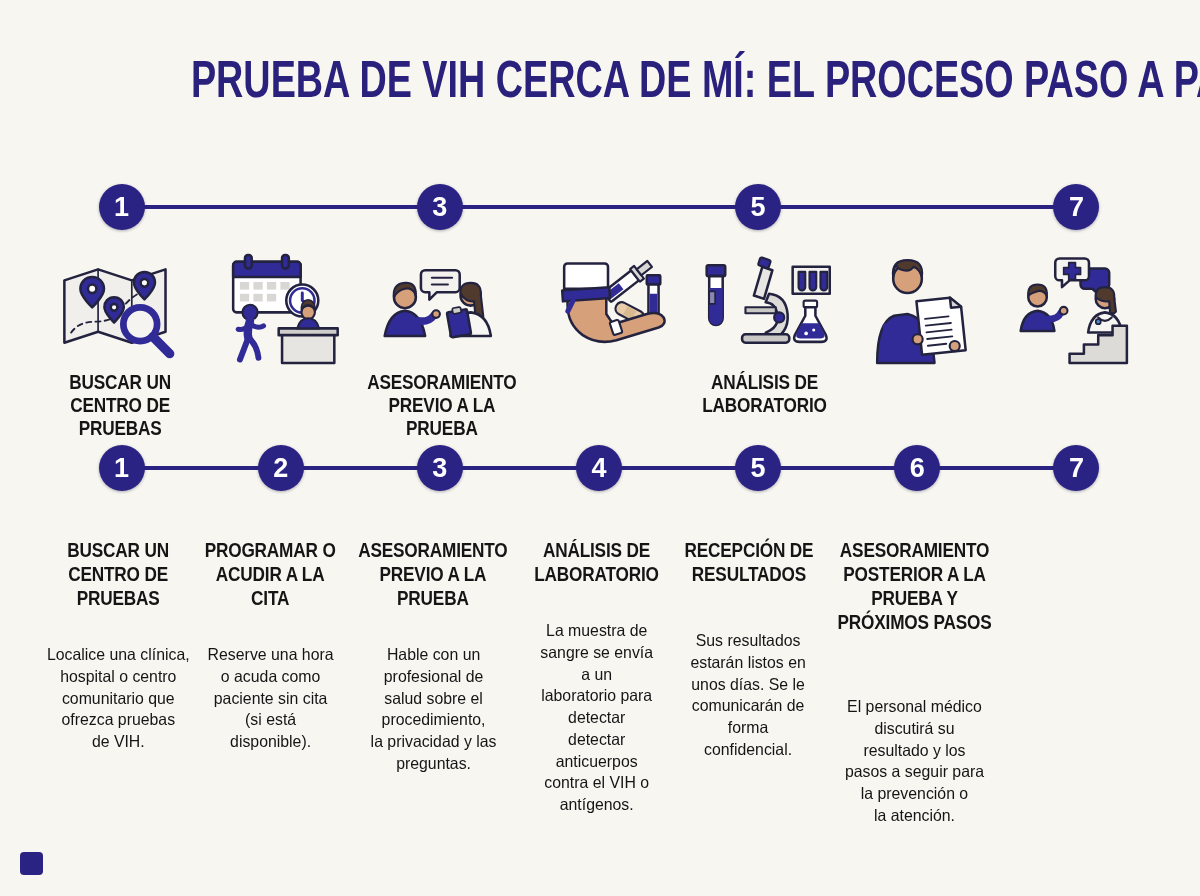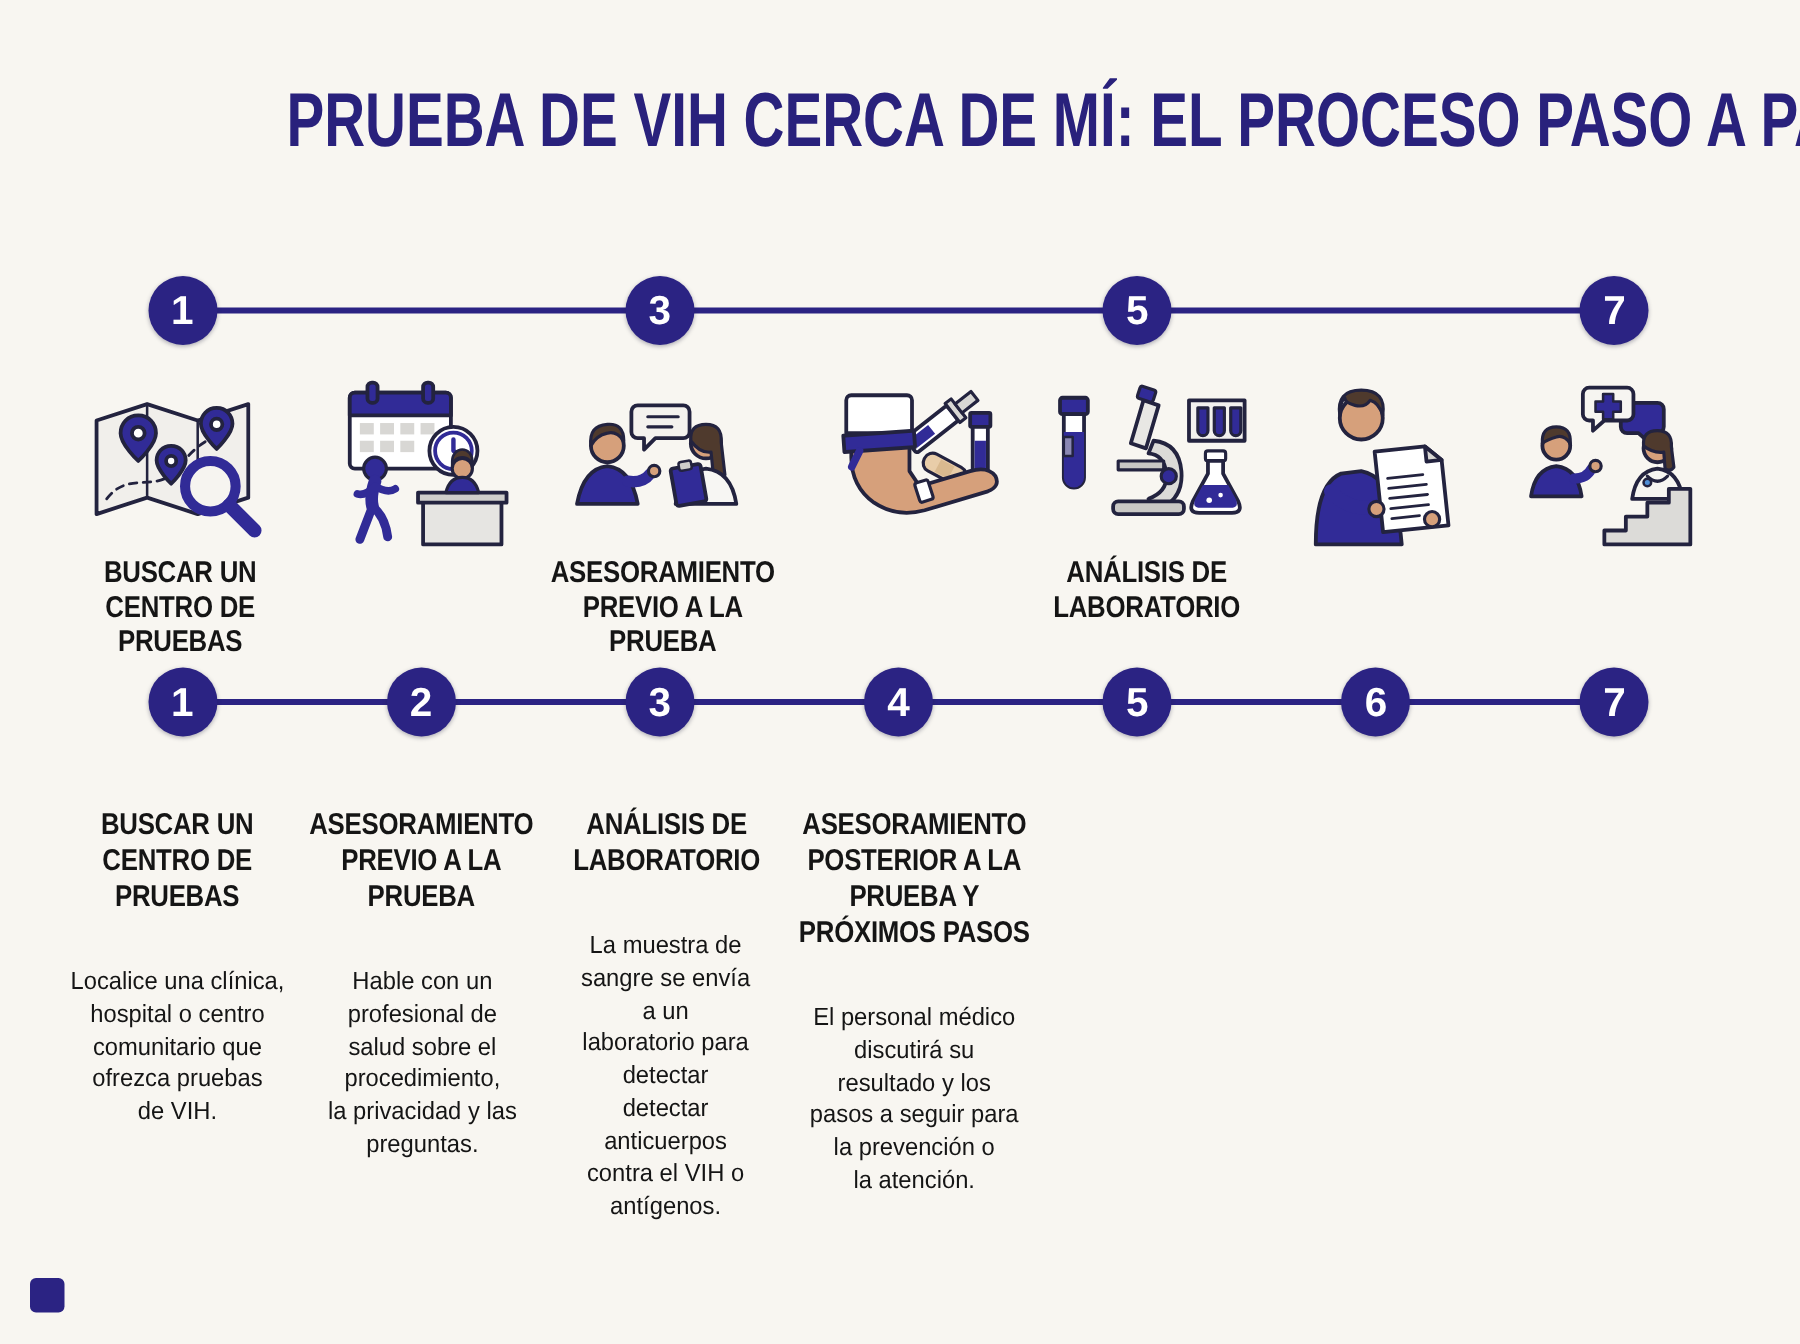--- a/index.html
+++ b/index.html
@@ -276,20 +276,30 @@
     <div class="step-title">BUSCAR UN
 CENTRO DE
 PRUEBAS</div>
     <div class="step-desc">Localice una clínica,
 hospital o centro
 comunitario que
 ofrezca pruebas
 de VIH.</div>
   </div>
   <div class="step">
+    <div class="step-title">PROGRAMAR O
+ACUDIR A LA
+CITA</div>
+    <div class="step-desc">Reserve una hora
+o acuda como
+paciente sin cita
+(si está
+disponible).</div>
+  </div>
+  <div class="step">
     <div class="step-title">ASESORAMIENTO
 PREVIO A LA
 PRUEBA</div>
     <div class="step-desc">Hable con un
 profesional de
 salud sobre el
 procedimiento,
 la privacidad y las
 preguntas.</div>
   </div>
@@ -300,20 +310,30 @@
 sangre se envía
 a un
 laboratorio para
 detectar
 detectar
 anticuerpos
 contra el VIH o
 antígenos.</div>
   </div>
   <div class="step">
+    <div class="step-title">RECEPCIÓN DE
+RESULTADOS</div>
+    <div class="step-desc">Sus resultados
+estarán listos en
+unos días. Se le
+comunicarán de
+forma
+confidencial.</div>
+  </div>
+  <div class="step">
     <div class="step-title">ASESORAMIENTO
 POSTERIOR A LA
 PRUEBA Y
 PRÓXIMOS PASOS</div>
     <div class="step-desc">El personal médico
 discutirá su
 resultado y los
 pasos a seguir para
 la prevención o
 la atención.</div>

